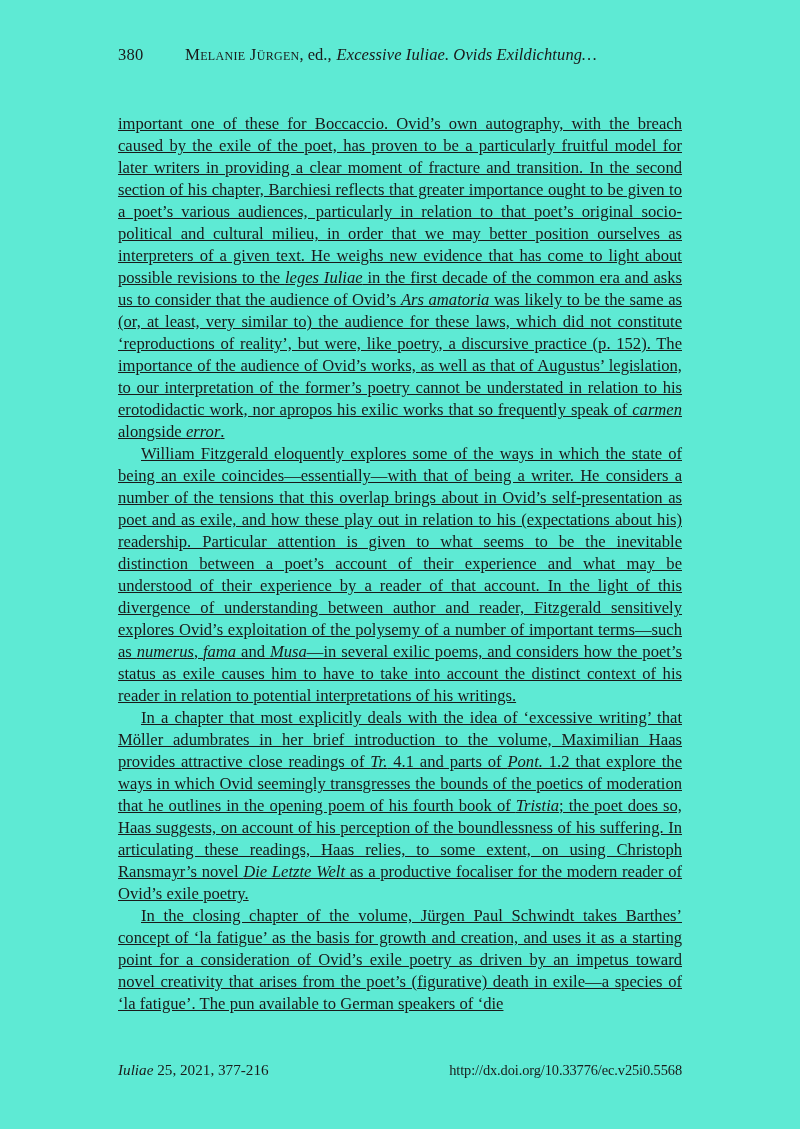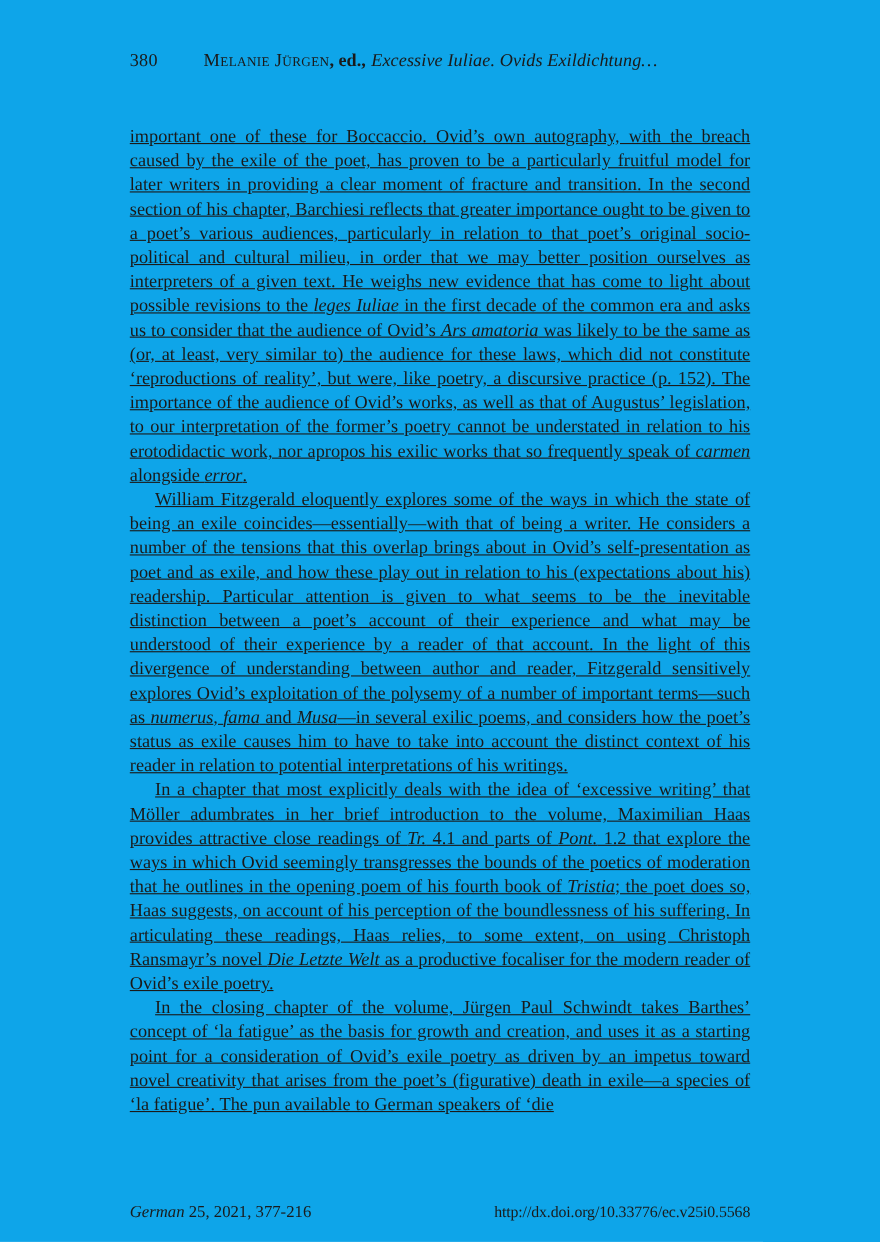--- a/index.html
+++ b/index.html
@@ -15,21 +15,21 @@
     font-family: "Liberation Serif", "DejaVu Serif", serif;
     color: #1a1a1a;
     -webkit-font-smoothing: antialiased;
   }
 
   .page {
     position: absolute;
     left: 0; top: 0;
     width: 800px;
     height: 1129px;
-    background: #0ea5e9;
+    background: #5eead4;
     overflow: hidden;
   }
 
   
   .running-head {
     position: absolute;
     left: 118px;
     top: 44px;
     width: 564px;
     height: 24px;
@@ -46,21 +46,20 @@
     letter-spacing: 0.2px;
   }
   .head-author {
     font-variant: small-caps;
     font-size: 16.8px;
     letter-spacing: 0.3px;
   }
   .head-sep {
     font-size: 16.5px;
     padding-right: 5px;
-    font-weight: bold;
   }
   .head-title {
     font-style: italic;
     font-size: 16.5px;
     letter-spacing: 0.1px;
   }
 
   
   .body-text {
     position: absolute;
@@ -99,21 +98,20 @@
     align-items: baseline;
     font-size: 15.2px;
     line-height: 20px;
     white-space: nowrap;
   }
   .footer-left { font-size: 15.2px; }
   .footer-left .journal { font-style: italic; }
   .footer-right {
     font-size: 14.4px;
     letter-spacing: -0.1px;
-    margin-top: 32px;
   }
 </style>
 </head>
 <body>
 
 <div class="page">
 
   <div class="running-head">
     <span class="folio">380</span>
     <span class="head-author">Melanie Jürgen</span>
@@ -123,18 +121,18 @@
 
   <div class="body-text" id="body-text">
       <p><span>important one of these for Boccaccio. Ovid’s own autography, with the breach caused by the exile of the poet, has proven to be a particularly fruitful model for later writers in providing a clear moment of fracture and transition. In the second section of his chapter, Barchiesi reflects that greater importance ought to be given to a poet’s various audiences, particularly in relation to that poet’s original socio-political and cultural milieu, in order that we may better position ourselves as interpreters of a given text. He weighs new evidence that has come to light about possible revisions to the </span><i>leges Iuliae</i><span> in the first decade of the common era and asks us to consider that the audience of Ovid’s </span><i>Ars amatoria</i><span> was likely to be the same as (or, at least, very similar to) the audience for these laws, which did not constitute ‘reproductions of reality’, but were, like poetry, a discursive practice (p. 152). The importance of the audience of Ovid’s works, as well as that of Augustus’ legislation, to our interpretation of the former’s poetry cannot be understated in relation to his erotodidactic work, nor apropos his exilic works that so frequently speak of </span><i>carmen</i><span> alongside </span><i>error</i><span>.</span></p>
       <p><span>William Fitzgerald eloquently explores some of the ways in which the state of being an exile coincides—essentially—with that of being a writer. He considers a number of the tensions that this overlap brings about in Ovid’s self-presentation as poet and as exile, and how these play out in relation to his (expectations about his) readership. Particular attention is given to what seems to be the inevitable distinction between a poet’s account of their experience and what may be understood of their experience by a reader of that account. In the light of this divergence of understanding between author and reader, Fitzgerald sensitively explores Ovid’s exploitation of the polysemy of a number of important terms—such as </span><i>numerus</i><span>, </span><i>fama</i><span> and </span><i>Musa</i><span>—in several exilic poems, and considers how the poet’s status as exile causes him to have to take into account the distinct context of his reader in relation to potential interpretations of his writings.</span></p>
       <p><span>In a chapter that most explicitly deals with the idea of ‘excessive writing’ that Möller adumbrates in her brief introduction to the volume, Maximilian Haas provides attractive close readings of </span><i>Tr.</i><span> 4.1 and parts of </span><i>Pont.</i><span> 1.2 that explore the ways in which Ovid seemingly transgresses the bounds of the poetics of moderation that he outlines in the opening poem of his fourth book of </span><i>Tristia</i><span>; the poet does so, Haas suggests, on account of his perception of the boundlessness of his suffering. In articulating these readings, Haas relies, to some extent, on using Christoph Ransmayr’s novel </span><i>Die Letzte Welt</i><span> as a productive focaliser for the modern reader of Ovid’s exile poetry.</span></p>
       <p><span>In the closing chapter of the volume, Jürgen Paul Schwindt takes Barthes’ concept of ‘la fatigue’ as the basis for growth and creation, and uses it as a starting point for a consideration of Ovid’s exile poetry as driven by an impetus toward novel creativity that arises from the poet’s (figurative) death in exile—a species of ‘la fatigue’. The pun available to German speakers of ‘die</span></p>
     </div>
 
   <div class="footer">
     <span class="footer-left">
-      <span class="journal">German</span><span> 25, 2021, 377-216</span>
+      <span class="journal">Iuliae</span><span> 25, 2021, 377-216</span>
     </span>
     <span class="footer-right">http://dx.doi.org/10.33776/ec.v25i0.5568</span>
   </div>
 
 </div>
 
 </body></html>

